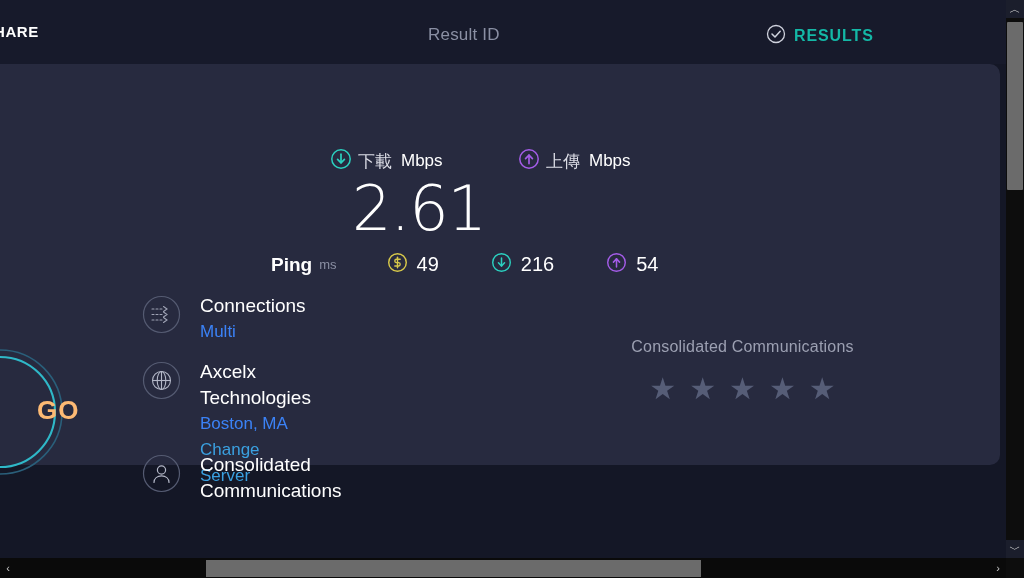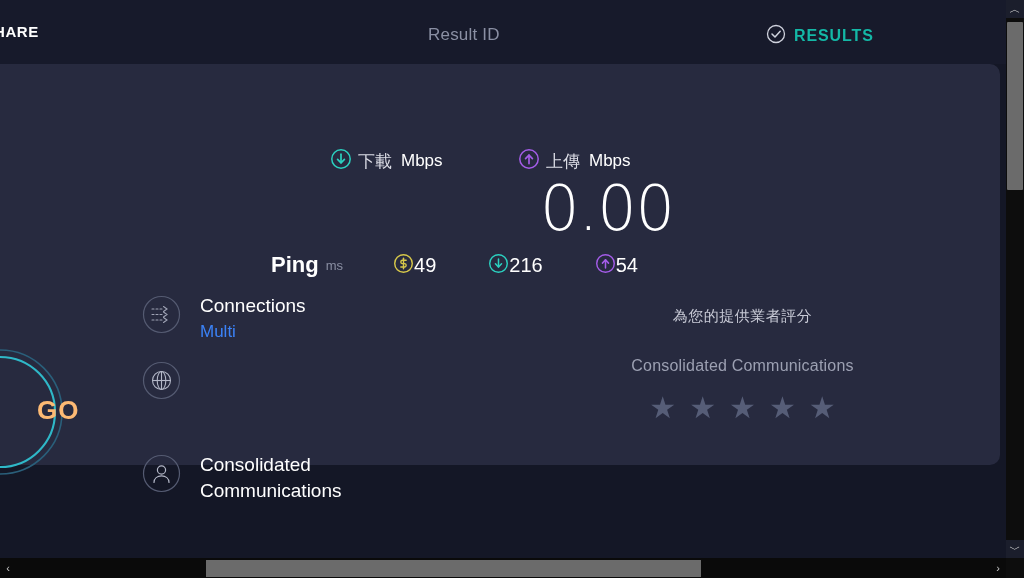--- a/index.html
+++ b/index.html
@@ -48,23 +48,23 @@
     font-size:62px; font-weight:300; color:#ffffff;
     letter-spacing:-1px; line-height:74px; margin-top:-2px; margin-left:22px;
     font-family:"DejaVu Sans", sans-serif;
   }
 
   
   #ping-row{
     position:absolute; left:271px; top:188px;
     display:flex; align-items:center;
   }
-  #ping-word{ font-size:22px; font-weight:bold; color:#ffffff; }
+  #ping-word{ font-size:19px; font-weight:bold; color:#ffffff; }
   #ping-unit{ font-size:13px; color:#8a8fa3; margin-left:7px; }
-  .ping-item{ display:flex; align-items:center; }
+  .ping-item{ display:flex; align-items:center; gap:9px; }
   .ping-num{ font-size:20px; color:#ffffff; font-weight:normal; }
   #ping-idle{ margin-left:50px; }
   #ping-dl{ margin-left:52px; }
   #ping-ul{ margin-left:52px; }
 
   
   #go-button{
     position:absolute; left:-75px; top:285px; width:180px; height:127px;
   }
   #go-text{
@@ -151,35 +151,35 @@
       <span>
         <svg width="22" height="22" viewBox="0 0 22 22">
           <circle cx="11" cy="11" r="9.2" fill="none" stroke="#2bd1c0" stroke-width="1.5"></circle>
           <line x1="11" y1="6.2" x2="11" y2="14.6" stroke="#2bd1c0" stroke-width="1.7" stroke-linecap="round"></line>
           <polyline points="7.6,11.3 11,14.8 14.4,11.3" fill="none" stroke="#2bd1c0" stroke-width="1.7" stroke-linecap="round" stroke-linejoin="round"></polyline>
         </svg>
       </span>
       <span class="speed-cjk">下載</span>
       <span class="speed-unit">Mbps</span>
     </div>
+    <div class="speed-value">2.61</div>
   </div>
 
   <div class="speed-block" id="ul-block">
     <div class="speed-head">
       <span>
         <svg width="22" height="22" viewBox="0 0 22 22">
           <circle cx="11" cy="11" r="9.2" fill="none" stroke="#a45ce8" stroke-width="1.5"></circle>
           <line x1="11" y1="15.6" x2="11" y2="7.2" stroke="#a45ce8" stroke-width="1.7" stroke-linecap="round"></line>
           <polyline points="7.6,10.6 11,7.1 14.4,10.6" fill="none" stroke="#a45ce8" stroke-width="1.7" stroke-linecap="round" stroke-linejoin="round"></polyline>
         </svg>
       </span>
       <span class="speed-cjk">上傳</span>
       <span class="speed-unit">Mbps</span>
     </div>
-    <div class="speed-value">0.00</div>
   </div>
 
   <div id="ping-row">
     <span id="ping-word">Ping</span>
     <span id="ping-unit">ms</span>
 
     <span class="ping-item" id="ping-idle">
       <span>
         <svg width="21" height="21" viewBox="0 0 22 22">
           <circle cx="11" cy="11" r="9.2" fill="none" stroke="#d7c84a" stroke-width="1.5"></circle>
@@ -248,39 +248,43 @@
         <svg width="45" height="45" viewBox="0 0 45 45">
           <circle cx="22.5" cy="22.5" r="18" fill="none" stroke="#555b72" stroke-width="1.2"></circle>
           <g fill="none" stroke="#b4b8c8" stroke-width="1.1">
             <circle cx="22.5" cy="22.5" r="9"></circle>
             <line x1="13.5" y1="22.5" x2="31.5" y2="22.5"></line>
             <line x1="22.5" y1="13.5" x2="22.5" y2="31.5"></line>
             <ellipse cx="22.5" cy="22.5" rx="4.3" ry="9"></ellipse>
           </g>
         </svg>
       </span>
+      <span class="info-text">
+        <div class="info-title">Axcelx Technologies</div>
+        <div class="info-sub">Boston, MA</div>
+        <div class="info-link">Change Server</div>
+      </span>
     </div>
 
     <div class="info-row" id="row-isp">
       <span class="info-icon">
         <svg width="45" height="45" viewBox="0 0 45 45">
           <circle cx="22.5" cy="22.5" r="18" fill="none" stroke="#555b72" stroke-width="1.2"></circle>
           <circle cx="22.5" cy="19" r="4.1" fill="none" stroke="#b4b8c8" stroke-width="1.2"></circle>
           <path d="M15 31.5c0-4.2 3.4-6.6 7.5-6.6s7.5 2.4 7.5 6.6" fill="none" stroke="#b4b8c8" stroke-width="1.2" stroke-linecap="round"></path>
         </svg>
       </span>
       <span class="info-text">
         <div class="info-title">Consolidated Communications</div>
       </span>
 
     </div>
   </div>
 
   <div id="rating">
-    <div id="rating-title">為您的提供業者評分</div>
     <div id="rating-isp">Consolidated Communications</div>
     <div id="stars">
       <span class="star">★</span>
       <span class="star">★</span>
       <span class="star">★</span>
       <span class="star">★</span>
       <span class="star">★</span>
     </div>
   </div>
 </div>

